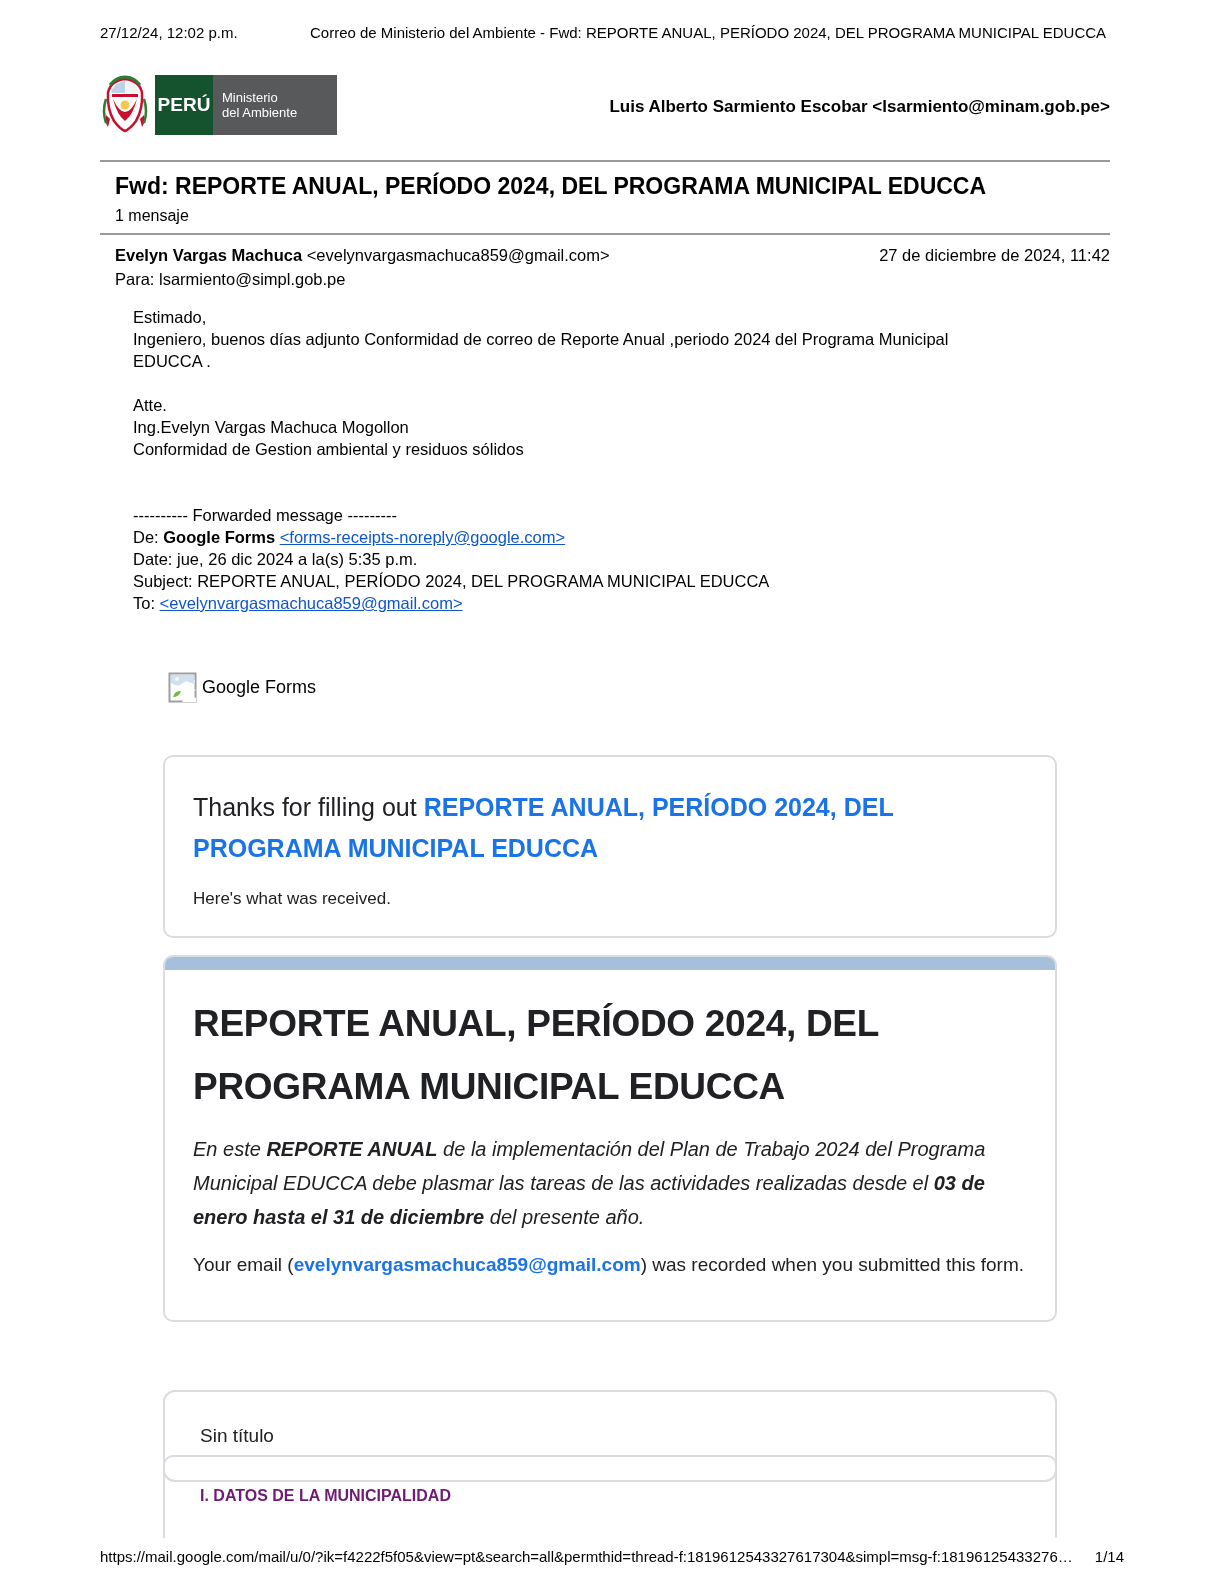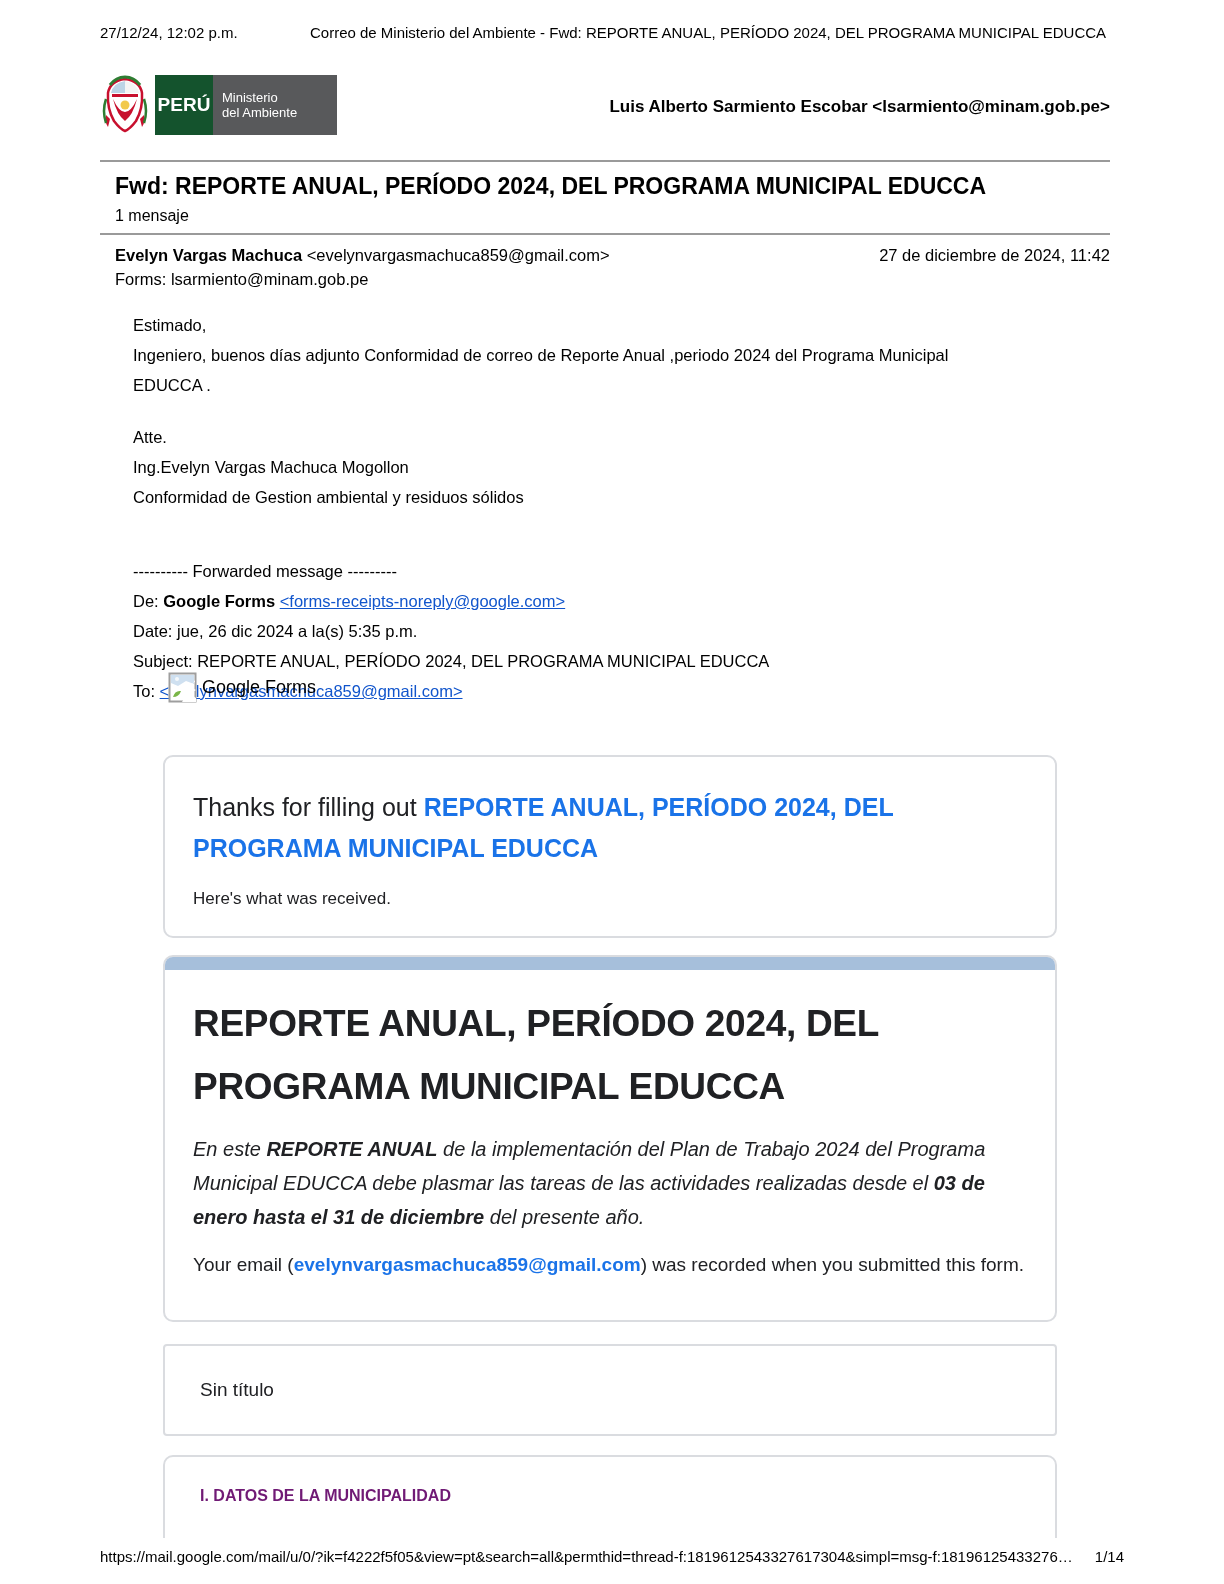--- a/index.html
+++ b/index.html
@@ -40,21 +40,21 @@
   .msgcount { font-size:16px; margin-top:7px; }
 
   
   .meta-row { position:absolute; top:246px; left:115px; right:114px; display:flex; justify-content:space-between;
               font-size:16.5px; }
   .meta-row b { font-weight:bold; }
   .to-line { position:absolute; top:270px; left:115px; font-size:16.5px; }
 
   
   .mail-body { position:absolute; top:306px; left:133px; right:114px; font-size:16.5px; line-height:22px; }
-  .mail-body .ln { height:22px; white-space:nowrap;margin-top:8px; }
+  .mail-body .ln { height:22px; white-space:nowrap; }
   .mail-body .gap { height:22px; }
   a.plain-link { color:#1155cc; text-decoration:underline; cursor:pointer; }
   .fwd b { font-weight:bold; }
 
   
   .form-img { position:absolute; top:670px; left:168px; display:flex; align-items:center; font-size:18px; }
   .form-img svg { margin-right:2px; }
 
   
   .thanks-box { position:absolute; top:755px; left:163px; width:894px; height:183px;
@@ -66,22 +66,22 @@
   .form-card { position:absolute; top:955px; left:163px; width:894px; height:367px;
                border:2px solid #dadce0; border-radius:10px; overflow:hidden; background:#fff; }
   .card-topbar { height:13px; background:#a6bfdb; }
   .card-content { padding:22px 30px 0 28px; color:#202124; }
   .card-title { font-size:37px; font-weight:bold; line-height:63px; margin-bottom:14px; letter-spacing:-0.3px; }
   .card-desc { font-style:italic; font-size:20px; line-height:34px; margin-bottom:16px; }
   .card-desc b { font-weight:bold; }
   .card-note { font-size:19px; line-height:30px; }
   .card-note a { color:#1a73e8; font-weight:bold; text-decoration:none; cursor:pointer; }
 
-  .untitled-box { position:absolute; top:1344px; left:163px; width:894px; height:92px;
-                  border:2px solid #dadce0; border-radius:4px; display:flex; align-items:center;
+  .untitled-box { position:absolute; top:1390px; left:163px; width:894px; height:92px;
+                  border:2px solid #dadce0; border-radius:12px; display:flex; align-items:center;
                   padding-left:35px; font-size:19px; color:#202124; }
 
   .datos-clip { position:absolute; top:1455px; left:163px; width:894px; height:83px; overflow:hidden; }
   .datos-box { width:894px; height:130px; border:2px solid #dadce0; border-radius:10px; padding:30px 0 0 35px; }
   .datos-box h3 { font-size:16px; font-weight:bold; color:#701a75; }
 </style>
 </head>
 <body>
 
 <div class="page">
@@ -122,21 +122,21 @@
     <div class="subject">Fwd: REPORTE ANUAL, PERÍODO 2024, DEL PROGRAMA MUNICIPAL EDUCCA</div>
     <div class="msgcount">1 mensaje</div>
   </div>
 
   <div class="rule rule2"></div>
 
   <div class="meta-row">
     <span><b>Evelyn Vargas Machuca</b><span> &lt;evelynvargasmachuca859@gmail.com&gt;</span></span>
     <span>27 de diciembre de 2024, 11:42</span>
   </div>
-  <div class="to-line">Forms: lsarmiento@minam.gob.pe</div>
+  <div class="to-line">Para: lsarmiento@simpl.gob.pe</div>
 
   <div class="mail-body">
     <div class="ln">Estimado,</div>
     <div class="ln">Ingeniero, buenos días adjunto Conformidad de correo de Reporte Anual ,periodo 2024 del Programa Municipal</div>
     <div class="ln">EDUCCA .</div>
     <div class="gap"></div>
     <div class="ln">Atte.</div>
     <div class="ln">Ing.Evelyn Vargas Machuca Mogollon</div>
     <div class="ln">Conformidad de Gestion ambiental y residuos sólidos</div>
     <div class="gap"></div>

